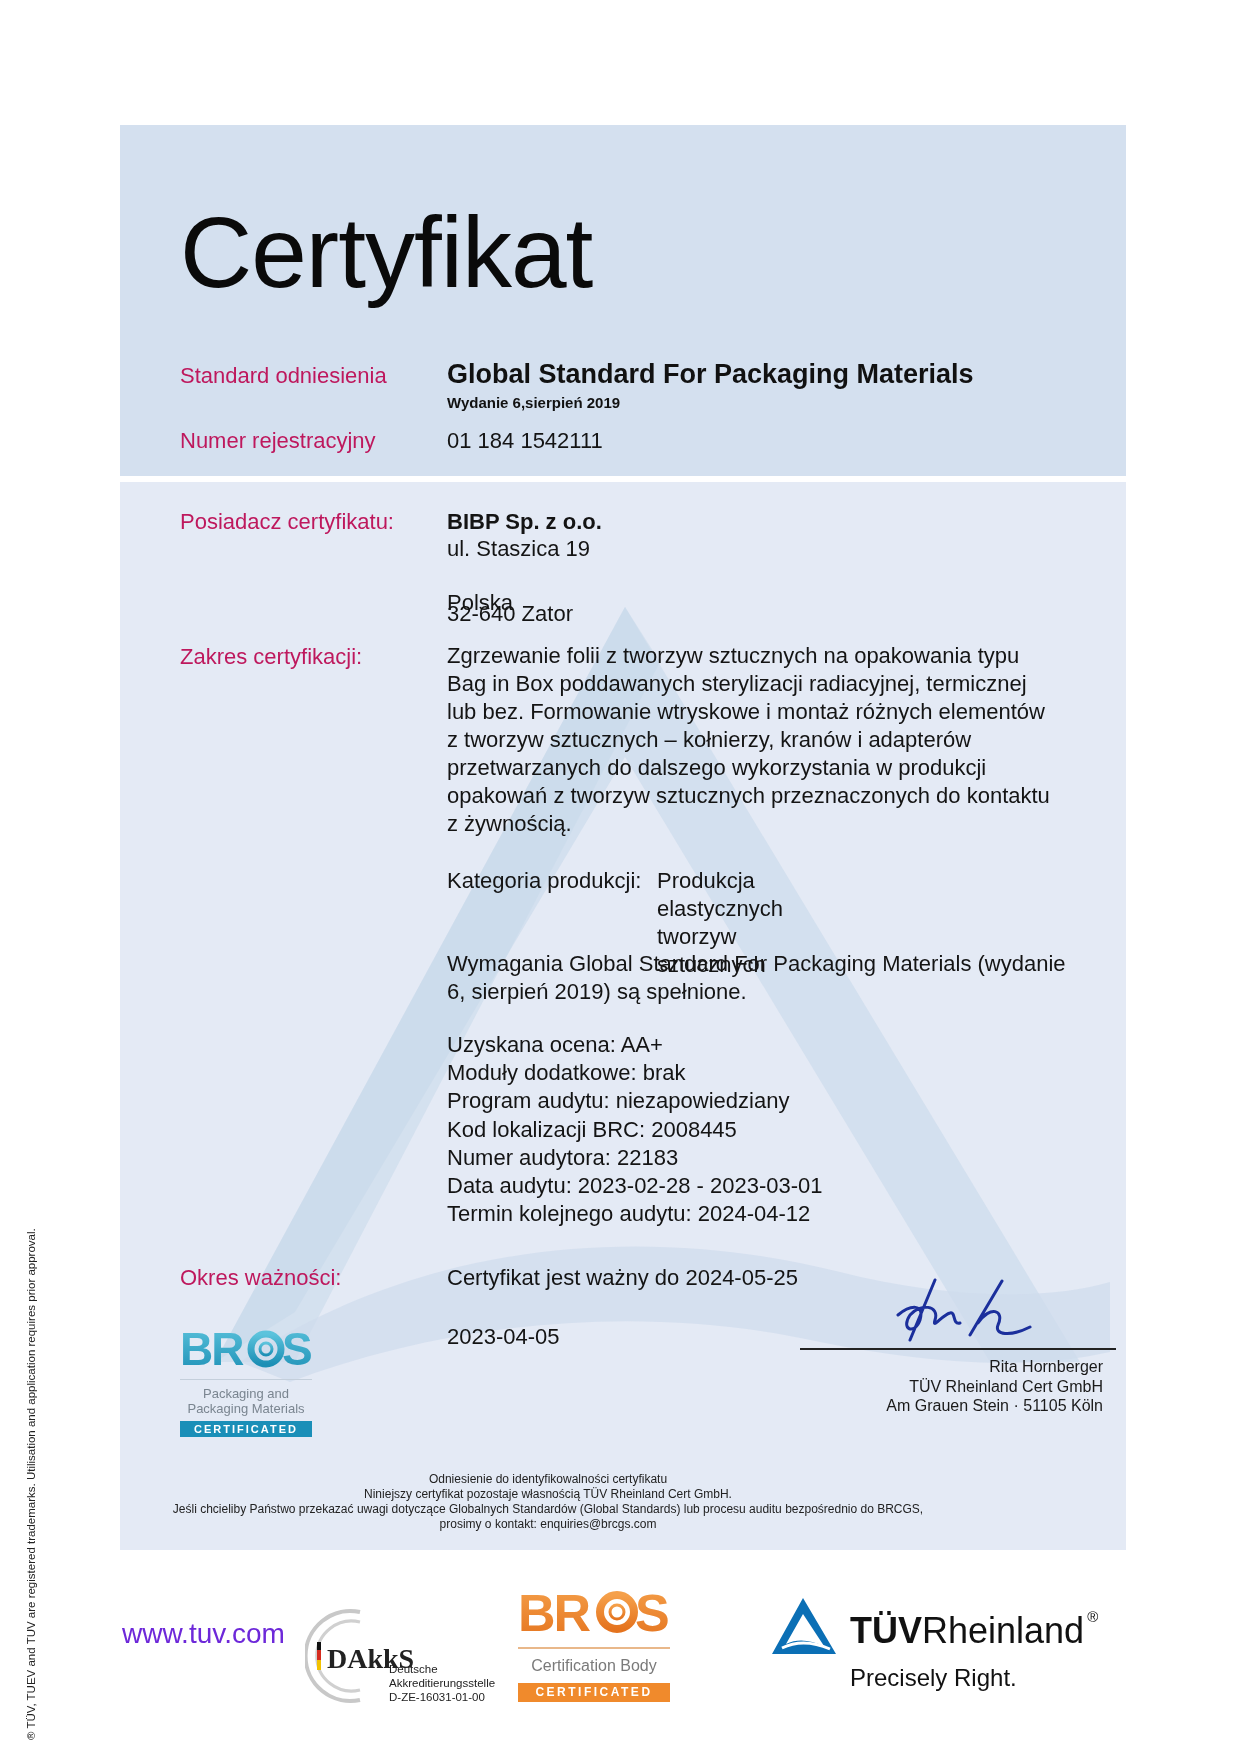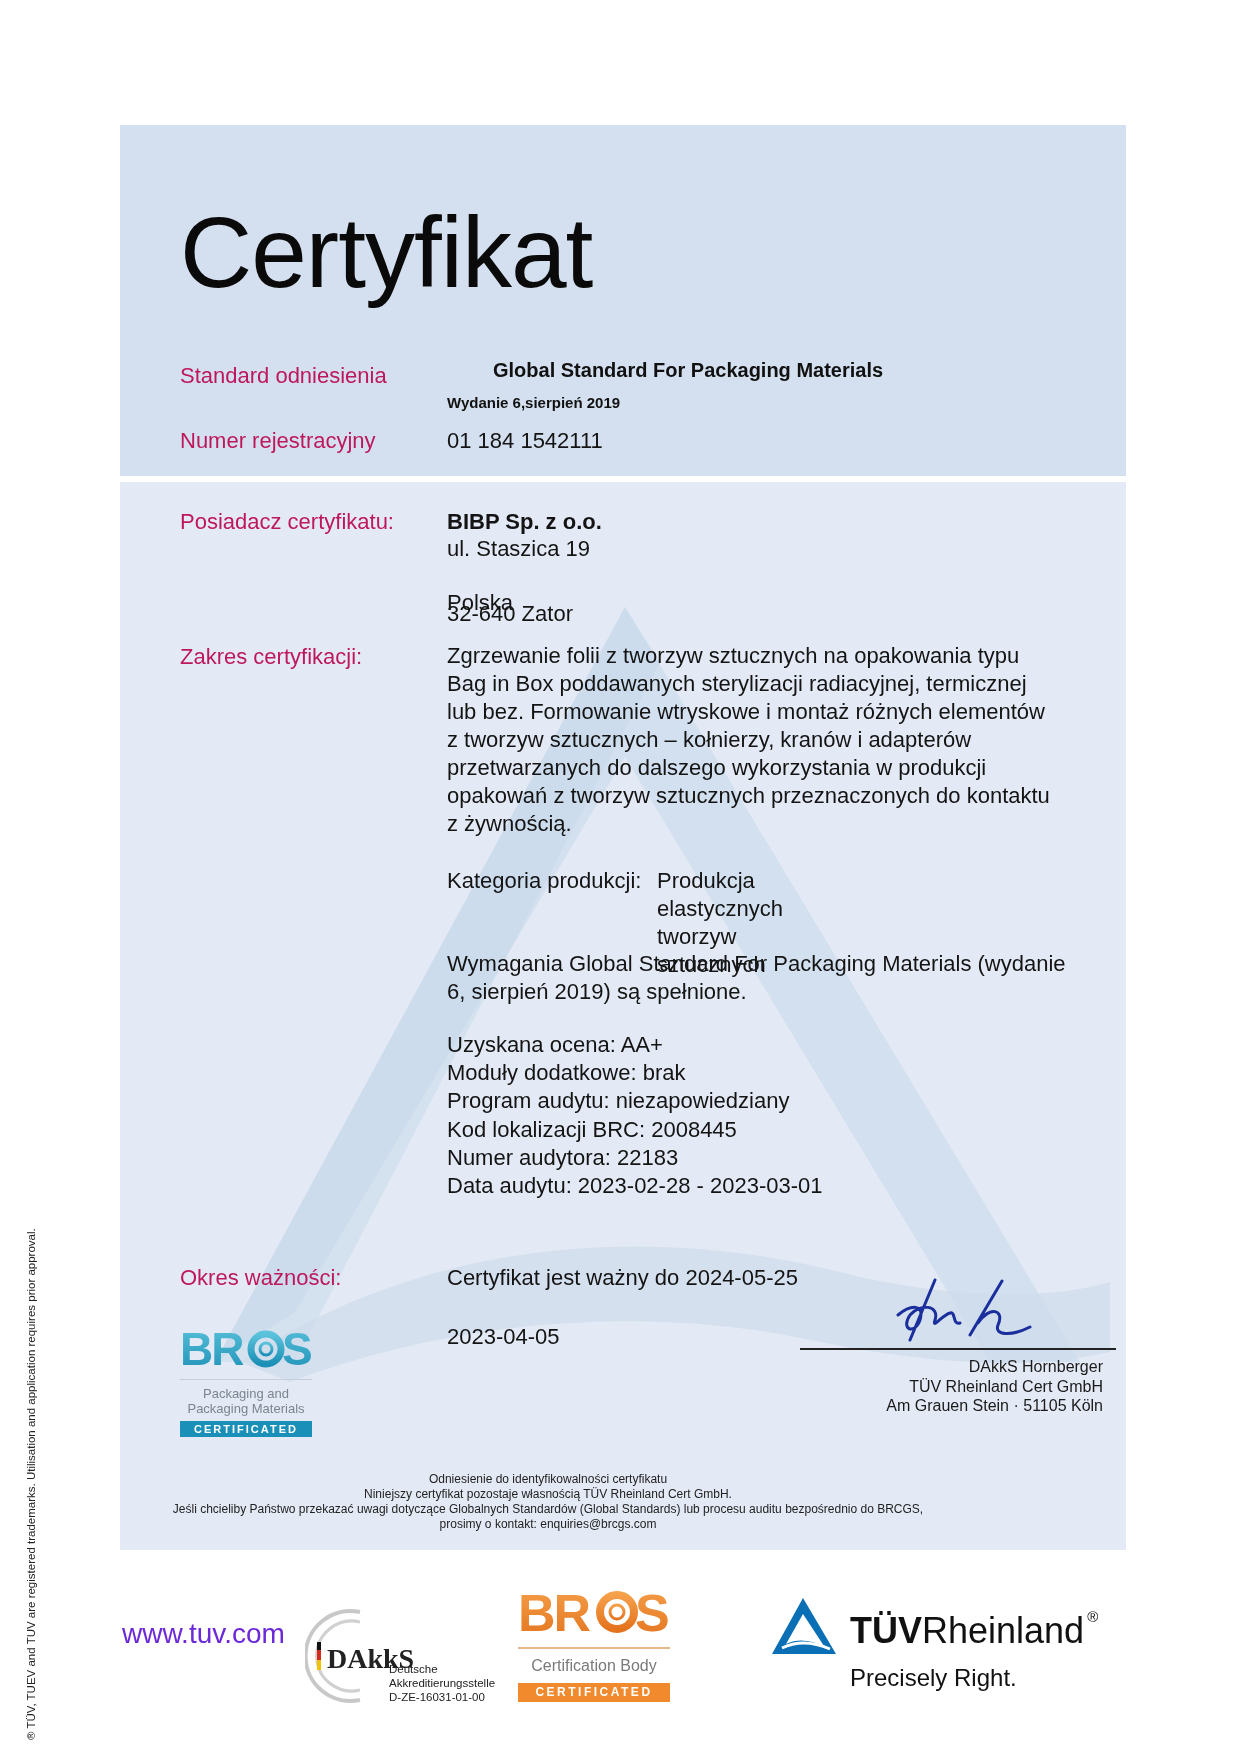--- a/index.html
+++ b/index.html
@@ -5,21 +5,21 @@
   html, body { margin: 0; padding: 0; background: #ffffff; }
   body { width: 1241px; height: 1755px; position: relative; overflow: hidden;
          font-family: "Liberation Sans", sans-serif; color: #111; }
   .abs { position: absolute; white-space: nowrap; }
   #top-panel { position: absolute; left: 120px; top: 125px; width: 1006px; height: 351px; background: #d4e0ef; }
   #main-panel { position: absolute; left: 120px; top: 482px; width: 1006px; height: 1068px; background: #e4eaf5; overflow: hidden; }
   #watermark { position: absolute; left: 0; top: 0; }
   .title { font-size: 100px; left: 180px; top: 195px; letter-spacing: -1px; color: #0a0a0a; text-align: center; }
   .lbl { font-size: 22px; left: 180px; color: #be185d; }
   .val { font-size: 22px; left: 447px; color: #141414; }
-  .val-bold-lg { font-size: 20px; font-weight: bold; left: 447px; margin-left: 46px; }
+  .val-bold-lg { font-size: 27px; font-weight: bold; left: 447px; }
   .val-bold-sm { font-size: 15px; font-weight: bold; left: 447px; }
   .bold { font-weight: bold; }
   .scope { position: absolute; left: 447px; top: 642px; font-size: 22px; line-height: 28px; white-space: pre-line; width: 680px; color: #141414; }
   .category { position: absolute; left: 447px; top: 867px; font-size: 22px; line-height: 28px; color: #141414; }
   .category .cv { position: absolute; left: 210px; top: 0; white-space: pre-line; }
   .req { position: absolute; left: 447px; top: 950px; font-size: 22px; line-height: 28px; width: 680px; white-space: pre-line; color: #141414; }
   .details { position: absolute; left: 447px; top: 1031px; font-size: 22px; line-height: 28.2px; color: #141414; }
   .details div { white-space: nowrap; }
   .sig-line { position: absolute; left: 800px; top: 1348px; width: 316px; height: 1.5px; background: #222; }
   .signer { position: absolute; right: 138px; top: 1357px; text-align: right; font-size: 16px; line-height: 19.5px; color: #1a1a1a; }
@@ -78,20 +78,21 @@
 <div class="req"> Wymagania Global Standard For Packaging Materials (wydanie
 6, sierpień 2019) są spełnione.</div>
 
 <div class="details">
   <div>Uzyskana ocena: AA+</div>
   <div>Moduły dodatkowe: brak</div>
   <div>Program audytu: niezapowiedziany</div>
   <div>Kod lokalizacji BRC: 2008445</div>
   <div>Numer audytora: 22183</div>
   <div>Data audytu: 2023-02-28 - 2023-03-01</div>
+  <div>Termin kolejnego audytu: 2024-04-12</div>
 </div>
 
 <div class="abs lbl" style="top:1265px;">Okres ważności:</div>
 <div class="abs val" style="top:1265px;">Certyfikat jest ważny do 2024-05-25</div>
 <div class="abs val" style="top:1324px;">2023-04-05</div>
 
 <div class="brcgs-small">
   <svg width="132" height="46" viewBox="0 0 132 46">
     <defs>
       <linearGradient id="bg1" x1="0" y1="0" x2="0" y2="1">
@@ -108,21 +109,21 @@
   <div style="text-align:center;font-size:13px;line-height:15px;color:#7a8590;">Packaging and</div>
   <div style="text-align:center;font-size:13px;line-height:15px;color:#7a8590;">Packaging Materials</div>
   <div style="margin-top:5px;background:#1a8fb8;color:#fff;font-size:11px;font-weight:bold;letter-spacing:2px;text-align:center;line-height:16px;">CERTIFICATED</div>
 </div>
 
 <svg class="abs" style="left:880px;top:1275px;" width="160" height="72" viewBox="0 0 160 72">
   <path d="M 30 65 L 55 5 M 18 40 C 30 30, 45 28, 40 45 C 35 60, 20 55, 30 40 C 40 28, 60 30, 55 45 C 52 55, 62 40, 70 38 C 76 36, 72 50, 80 48 M 90 60 L 122 6 M 98 48 C 110 30, 125 35, 118 50 C 114 60, 130 62, 150 52" fill="none" stroke="#1b2f9c" stroke-width="3" stroke-linecap="round" stroke-linejoin="round"></path>
 </svg>
 <div class="sig-line"></div>
 <div class="signer">
-  <div>DAkkS Hornberger</div>
+  <div>Rita Hornberger</div>
   <div>TÜV Rheinland Cert GmbH</div>
   <div>Am Grauen Stein · 51105 Köln</div>
 </div>
 
 <div class="foot-note">
   <div>Odniesienie do identyfikowalności certyfikatu</div>
   <div>Niniejszy certyfikat pozostaje własnością TÜV Rheinland Cert GmbH.</div>
   <div>Jeśli chcieliby Państwo przekazać uwagi dotyczące Globalnych Standardów (Global Standards) lub procesu auditu bezpośrednio do BRCGS,</div>
   <div>prosimy o kontakt: enquiries@brcgs.com</div>
 </div>

